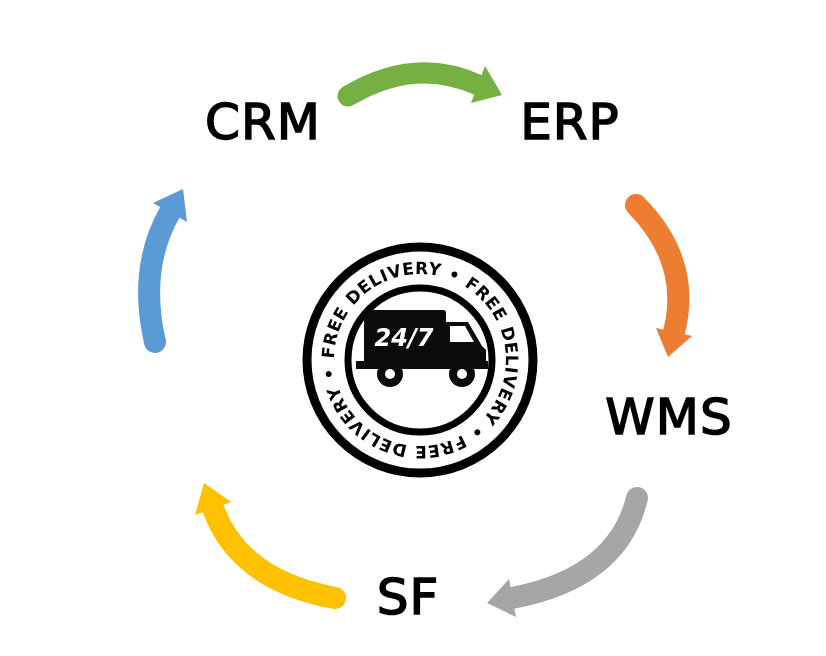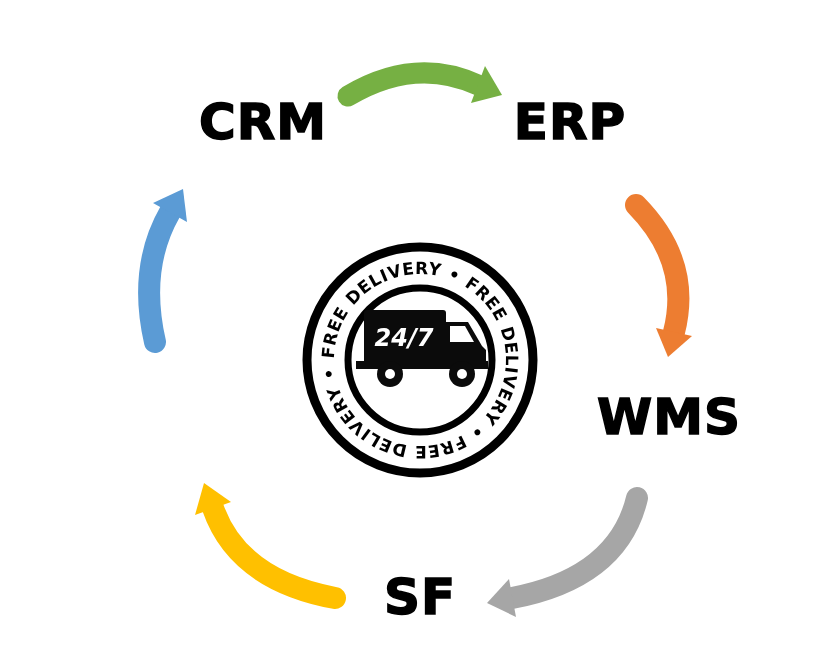--- a/index.html
+++ b/index.html
@@ -16,31 +16,31 @@
     position: absolute;
     left: 0; top: 0;
     width: 826px; height: 656px;
   }
   svg.canvas {
     position: absolute; left: 0; top: 0;
   }
   .node-label {
     position: absolute;
     transform: translate(-50%, -50%);
-    font-weight: 700;
+    font-weight: 400;
     font-size: 50px;
     color: #000000;
     letter-spacing: 1px;
     white-space: nowrap;
     -webkit-text-stroke: 1.5px #000;
   }
   #label-crm  { left: 263px; top: 122px; }
   #label-erp  { left: 570px; top: 122px; }
   #label-wms  { left: 669px; top: 417px; }
-  #label-sf   { left: 420px; top: 597px; }
+  #label-sf   { left: 408px; top: 597px; }
   #label-724  { left: 165px; top: 416px; }
 </style>
 </head>
 <body>
 
 <div class="stage">
 
   <svg class="canvas" width="826" height="656" viewBox="0 0 826 656">
 
     <g>

